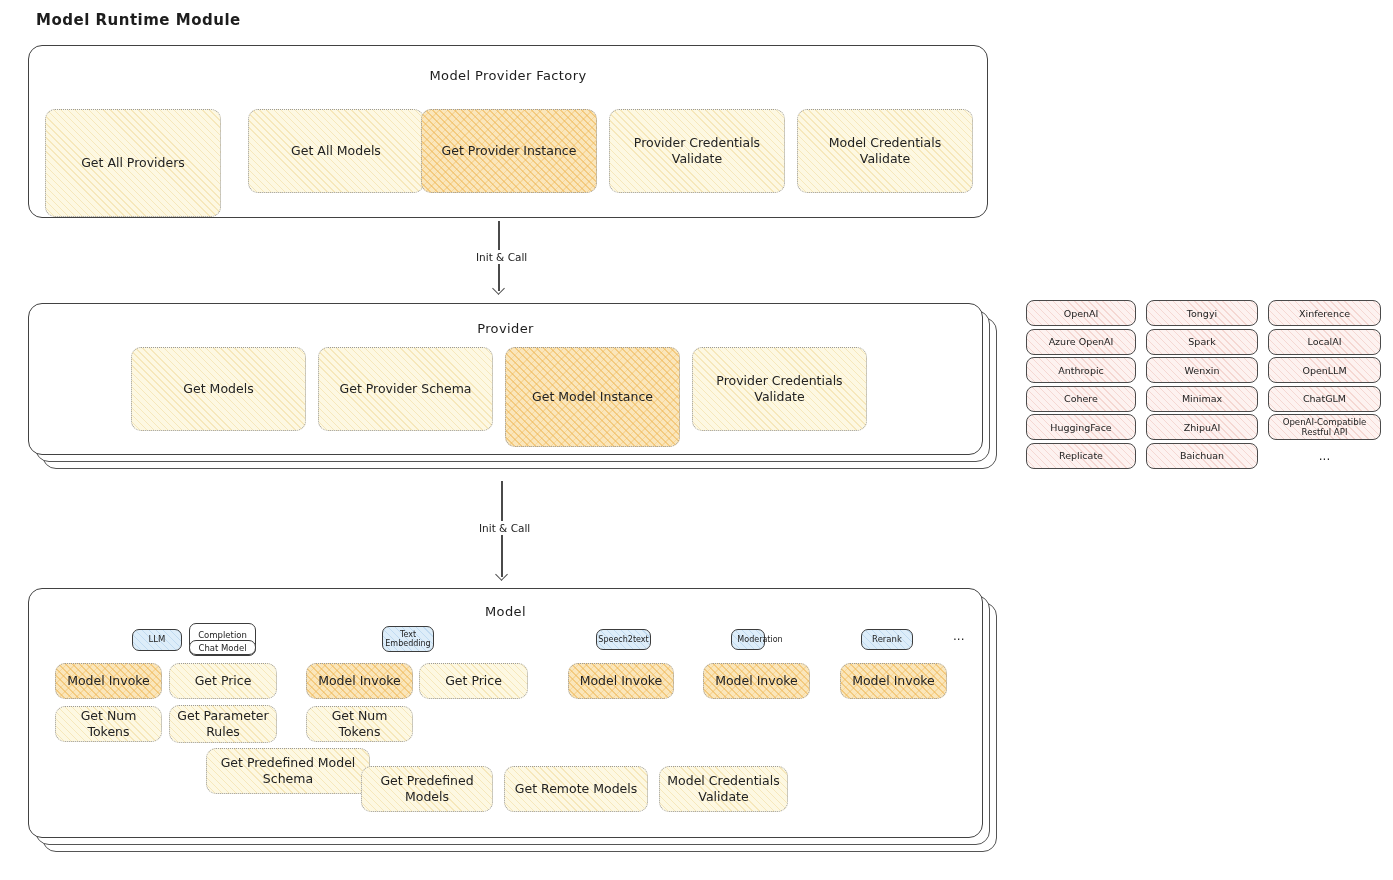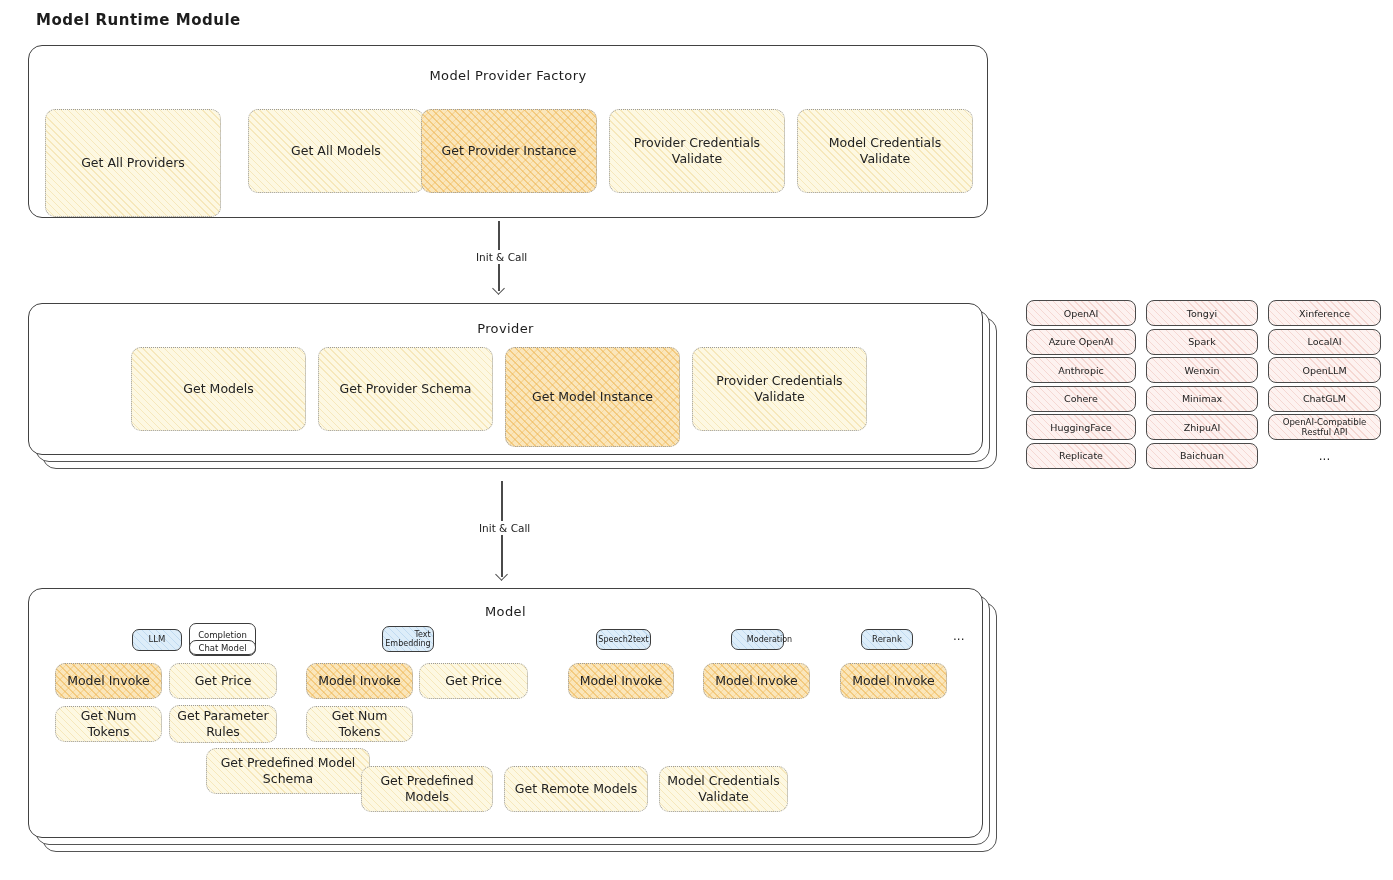--- a/index.html
+++ b/index.html
@@ -34,21 +34,21 @@
     display:flex; align-items:center; justify-content:center; text-align:center;
     font-size:9.5px; color:#222; padding:1px 4px;
     background:
       repeating-linear-gradient(45deg, rgba(233,176,166,0.40) 0 1px, transparent 1px 5px),
       #fdf2f0; }
   .grid-more { display:flex; align-items:center; justify-content:center;
     font-size:12px; color:#222; border:none; background:none; }
 
   
   .btag { position:absolute; border:1.3px solid #3c3c3c; border-radius:7px;
-    display:flex; align-items:center; justify-content:center; text-align:right;
+    display:flex; align-items:center; justify-content:center; text-align:center;
     font-size:8.5px; line-height:1.15; color:#222; padding:1px 3px;
     background:
       repeating-linear-gradient(45deg, rgba(140,185,225,0.35) 0 1px, transparent 1px 5px),
       #ddedf9; }
   .wtag { position:absolute; border:1.2px solid #3c3c3c; border-radius:7px;
     display:flex; align-items:center; justify-content:center; text-align:center;
     font-size:8.5px; color:#222; background:#ffffff; }
 
   .tags-more { position:absolute; font-size:12px; color:#222; }
 
@@ -119,21 +119,21 @@
 <div class="layer" style="left:42px; top:602px; width:955px; height:250px;"></div>
 <div class="layer" style="left:35px; top:595px; width:955px; height:250px;"></div>
 <div class="container" style="left:28px; top:588px; width:955px; height:250px;">
   <div class="container-title" style="top:15px;">Model</div>
 
   <div class="btag" style="left:103px; top:40px; width:50px; height:22px;">LLM</div>
   <div class="wtag" style="left:160px; top:34px; width:67px; height:33px;">Completion Model</div>
   <div class="wtag" style="left:160px; top:51px; width:67px; height:15px;">Chat Model</div>
   <div class="btag" style="left:353px; top:37px; width:52px; height:26px; font-size:8px;">Text Embedding</div>
   <div class="btag" style="left:567px; top:40px; width:55px; height:21px; font-size:8px;">Speech2text</div>
-  <div class="btag" style="left:702px; top:40px; width:53px; height:21px; font-size:8px;padding-left:27px;">Moderation</div>
+  <div class="btag" style="left:702px; top:40px; width:34px; height:21px; font-size:8px;padding-left:27px;">Moderation</div>
   <div class="btag" style="left:832px; top:40px; width:52px; height:21px;">Rerank</div>
   <div class="tags-more" style="left:924px; top:40px;">...</div>
 
   <div class="ybox obox" style="left:26px; top:74px; width:107px; height:36px;">Model Invoke</div>
   <div class="ybox" style="left:140px; top:74px; width:108px; height:36px;">Get Price</div>
   <div class="ybox obox" style="left:277px; top:74px; width:107px; height:36px;">Model Invoke</div>
   <div class="ybox" style="left:390px; top:74px; width:109px; height:36px;">Get Price</div>
   <div class="ybox obox" style="left:539px; top:74px; width:106px; height:36px;">Model Invoke</div>
   <div class="ybox obox" style="left:674px; top:74px; width:107px; height:36px;">Model Invoke</div>
   <div class="ybox obox" style="left:811px; top:74px; width:107px; height:36px;">Model Invoke</div>

